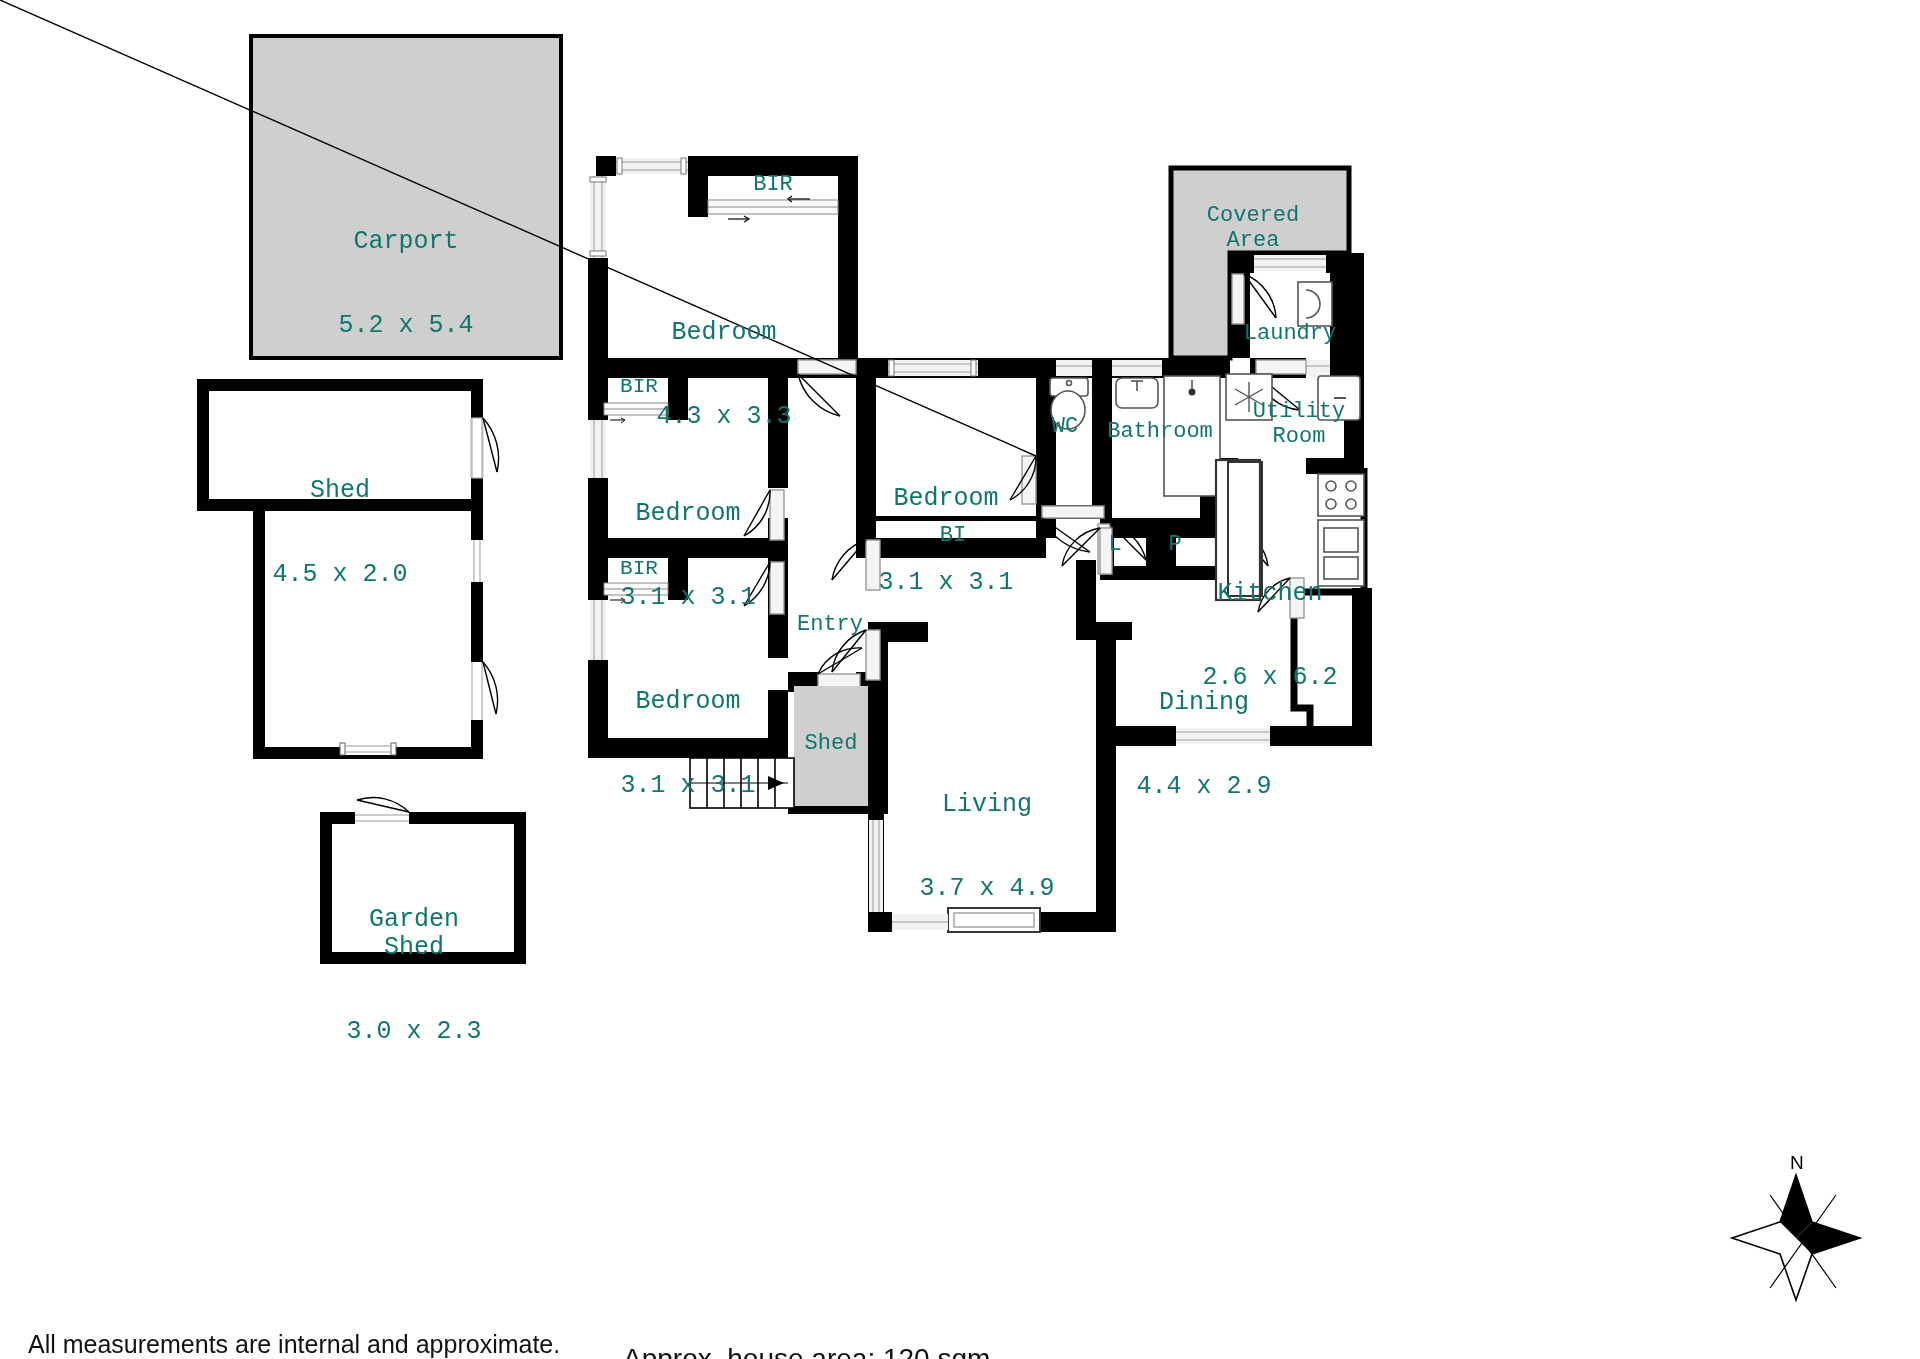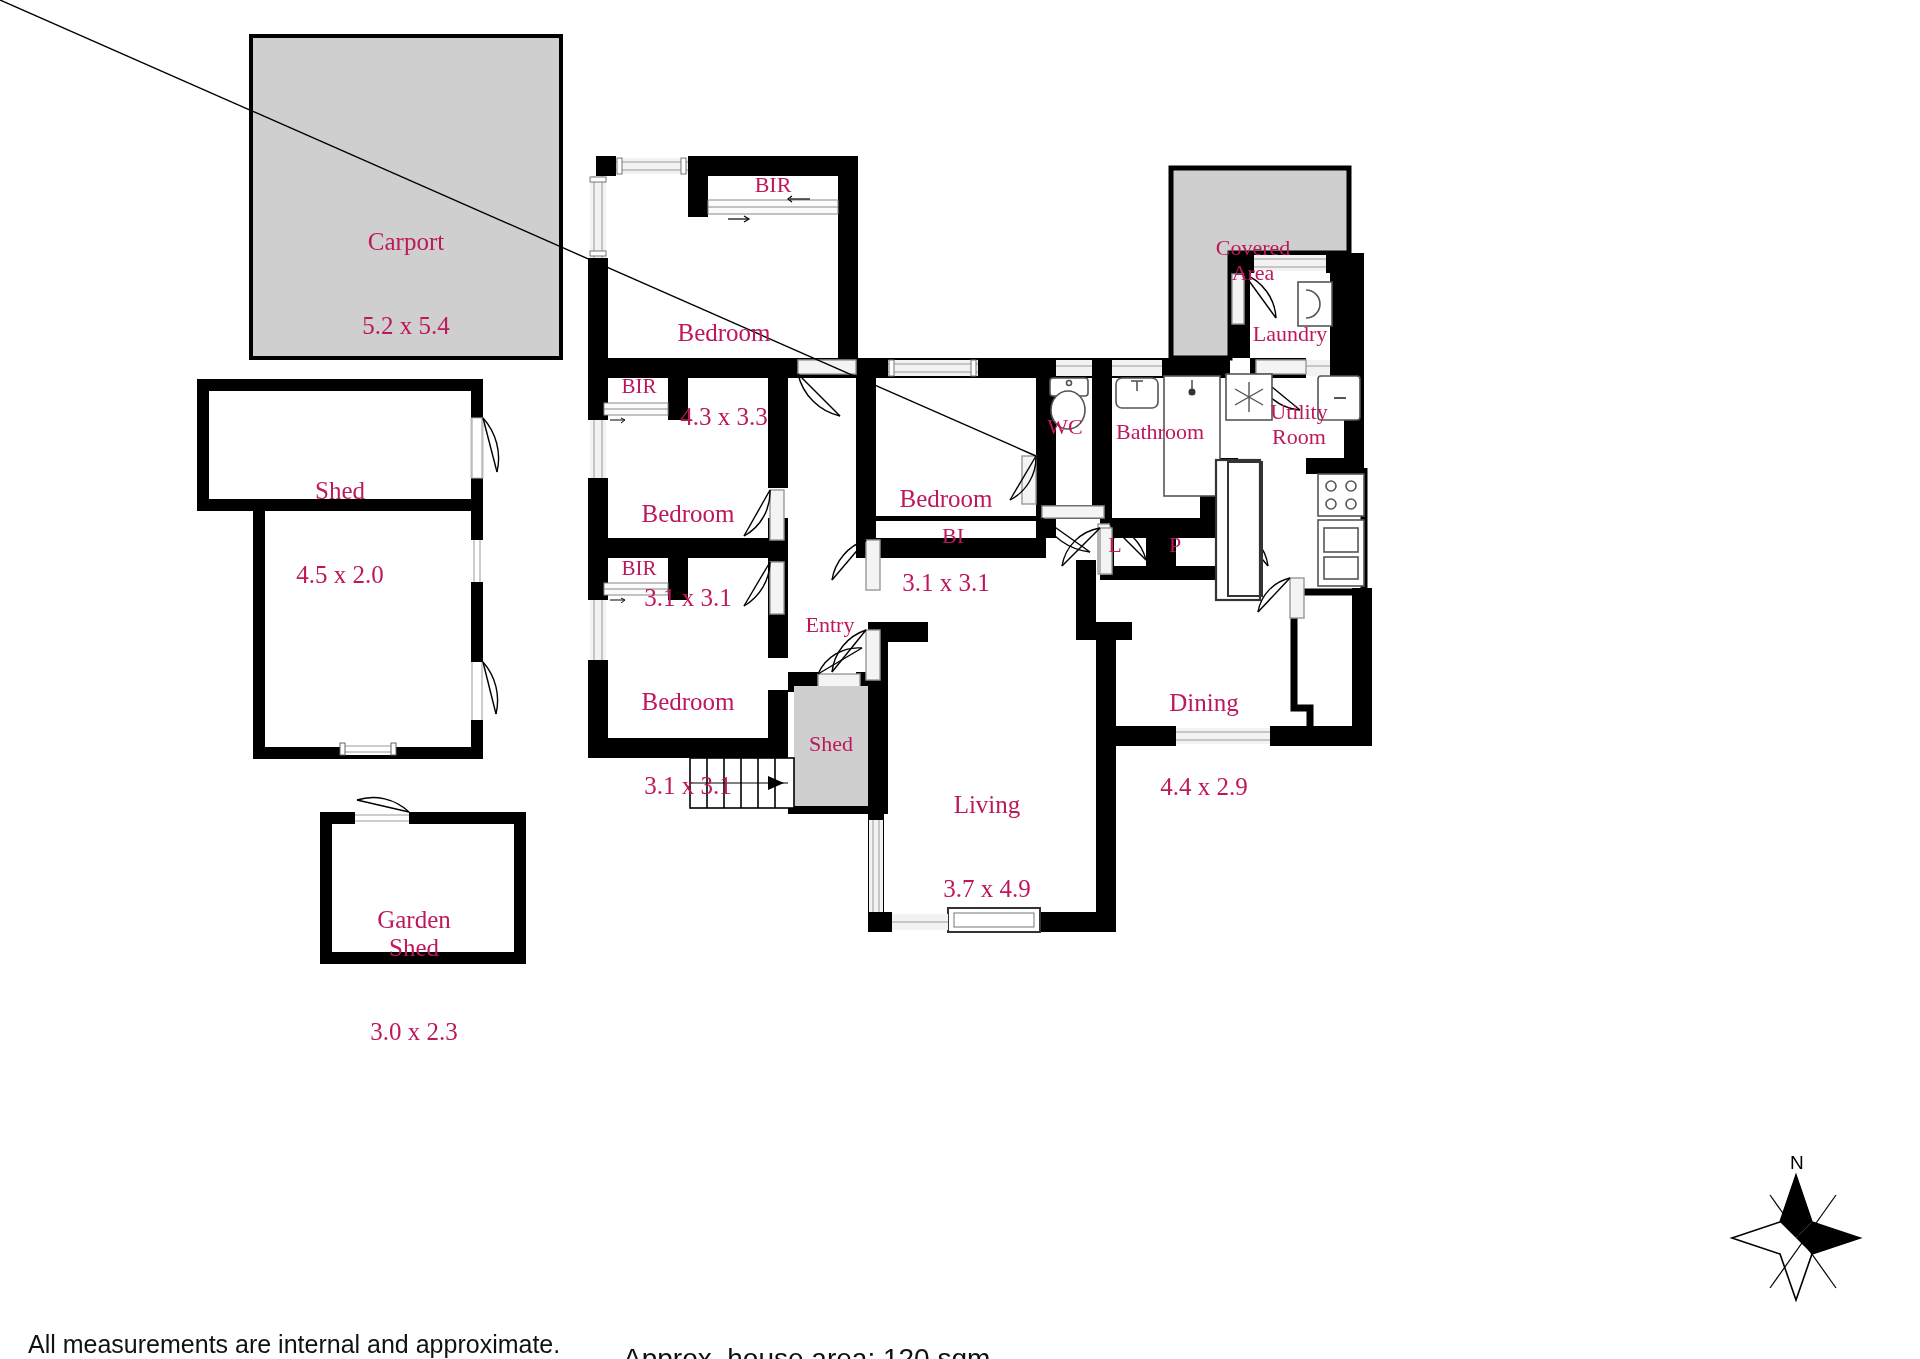--- a/index.html
+++ b/index.html
@@ -21,24 +21,24 @@
   }
   #floorplan-svg {
     position: absolute;
     left: 0;
     top: 0;
   }
   .lbl {
     position: absolute;
     text-align: center;
     line-height: 1.12;
-    color: #be185d;
+    color: #0f766e;
     white-space: pre;
     pointer-events: none;
-    font-family: Liberation Serif, serif;
+    font-family: Liberation Mono, monospace;
   }
   .lbl-room   { font-size: 25px; }
   .lbl-small  { font-size: 22px; }
   .lbl-tiny   { font-size: 21px; }
   .footer-txt {
     position: absolute;
     font-size: 25px;
     line-height: 1.42;
     color: #111;
     white-space: pre;
@@ -540,31 +540,35 @@
   <div class="lbl lbl-room" style="left:887px; top:735px; width:200px;">
     <div>Living</div>
     <div>3.7 x 4.9</div>
   </div>
 
   <div class="lbl lbl-room" style="left:1104px; top:633px; width:200px;">
     <div>Dining</div>
     <div>4.4 x 2.9</div>
   </div>
 
+  <div class="lbl lbl-room" style="left:1170px; top:524px; width:200px;">
+    <div>Kitchen</div>
+    <div>2.6 x 6.2</div>
+  </div>
 
   <div class="lbl lbl-small" style="left:1015px; top:415px; width:100px;">WC</div>
 
   <div class="lbl lbl-small" style="left:1085px; top:420px; width:150px;">Bathroom</div>
 
   <div class="lbl lbl-small" style="left:1230px; top:322px; width:120px;">Laundry</div>
 
   <div class="lbl lbl-small" style="left:1244px; top:400px; width:110px; white-space:pre-line;">Utility
 Room</div>
 
-  <div class="lbl lbl-small" style="left:1178px; top:204px; width:150px; white-space:pre-line;margin-top:32px;">Covered
+  <div class="lbl lbl-small" style="left:1178px; top:204px; width:150px; white-space:pre-line;">Covered
 Area</div>
 
   <div class="lbl lbl-small" style="left:1095px; top:533px; width:40px;">L</div>
 
   <div class="lbl lbl-small" style="left:1155px; top:533px; width:40px;">P</div>
 
   <div class="lbl lbl-small" style="left:718px; top:173px; width:110px;">BIR</div>
 
   <div class="lbl lbl-tiny" style="left:589px; top:375px; width:100px;">BIR</div>
 

